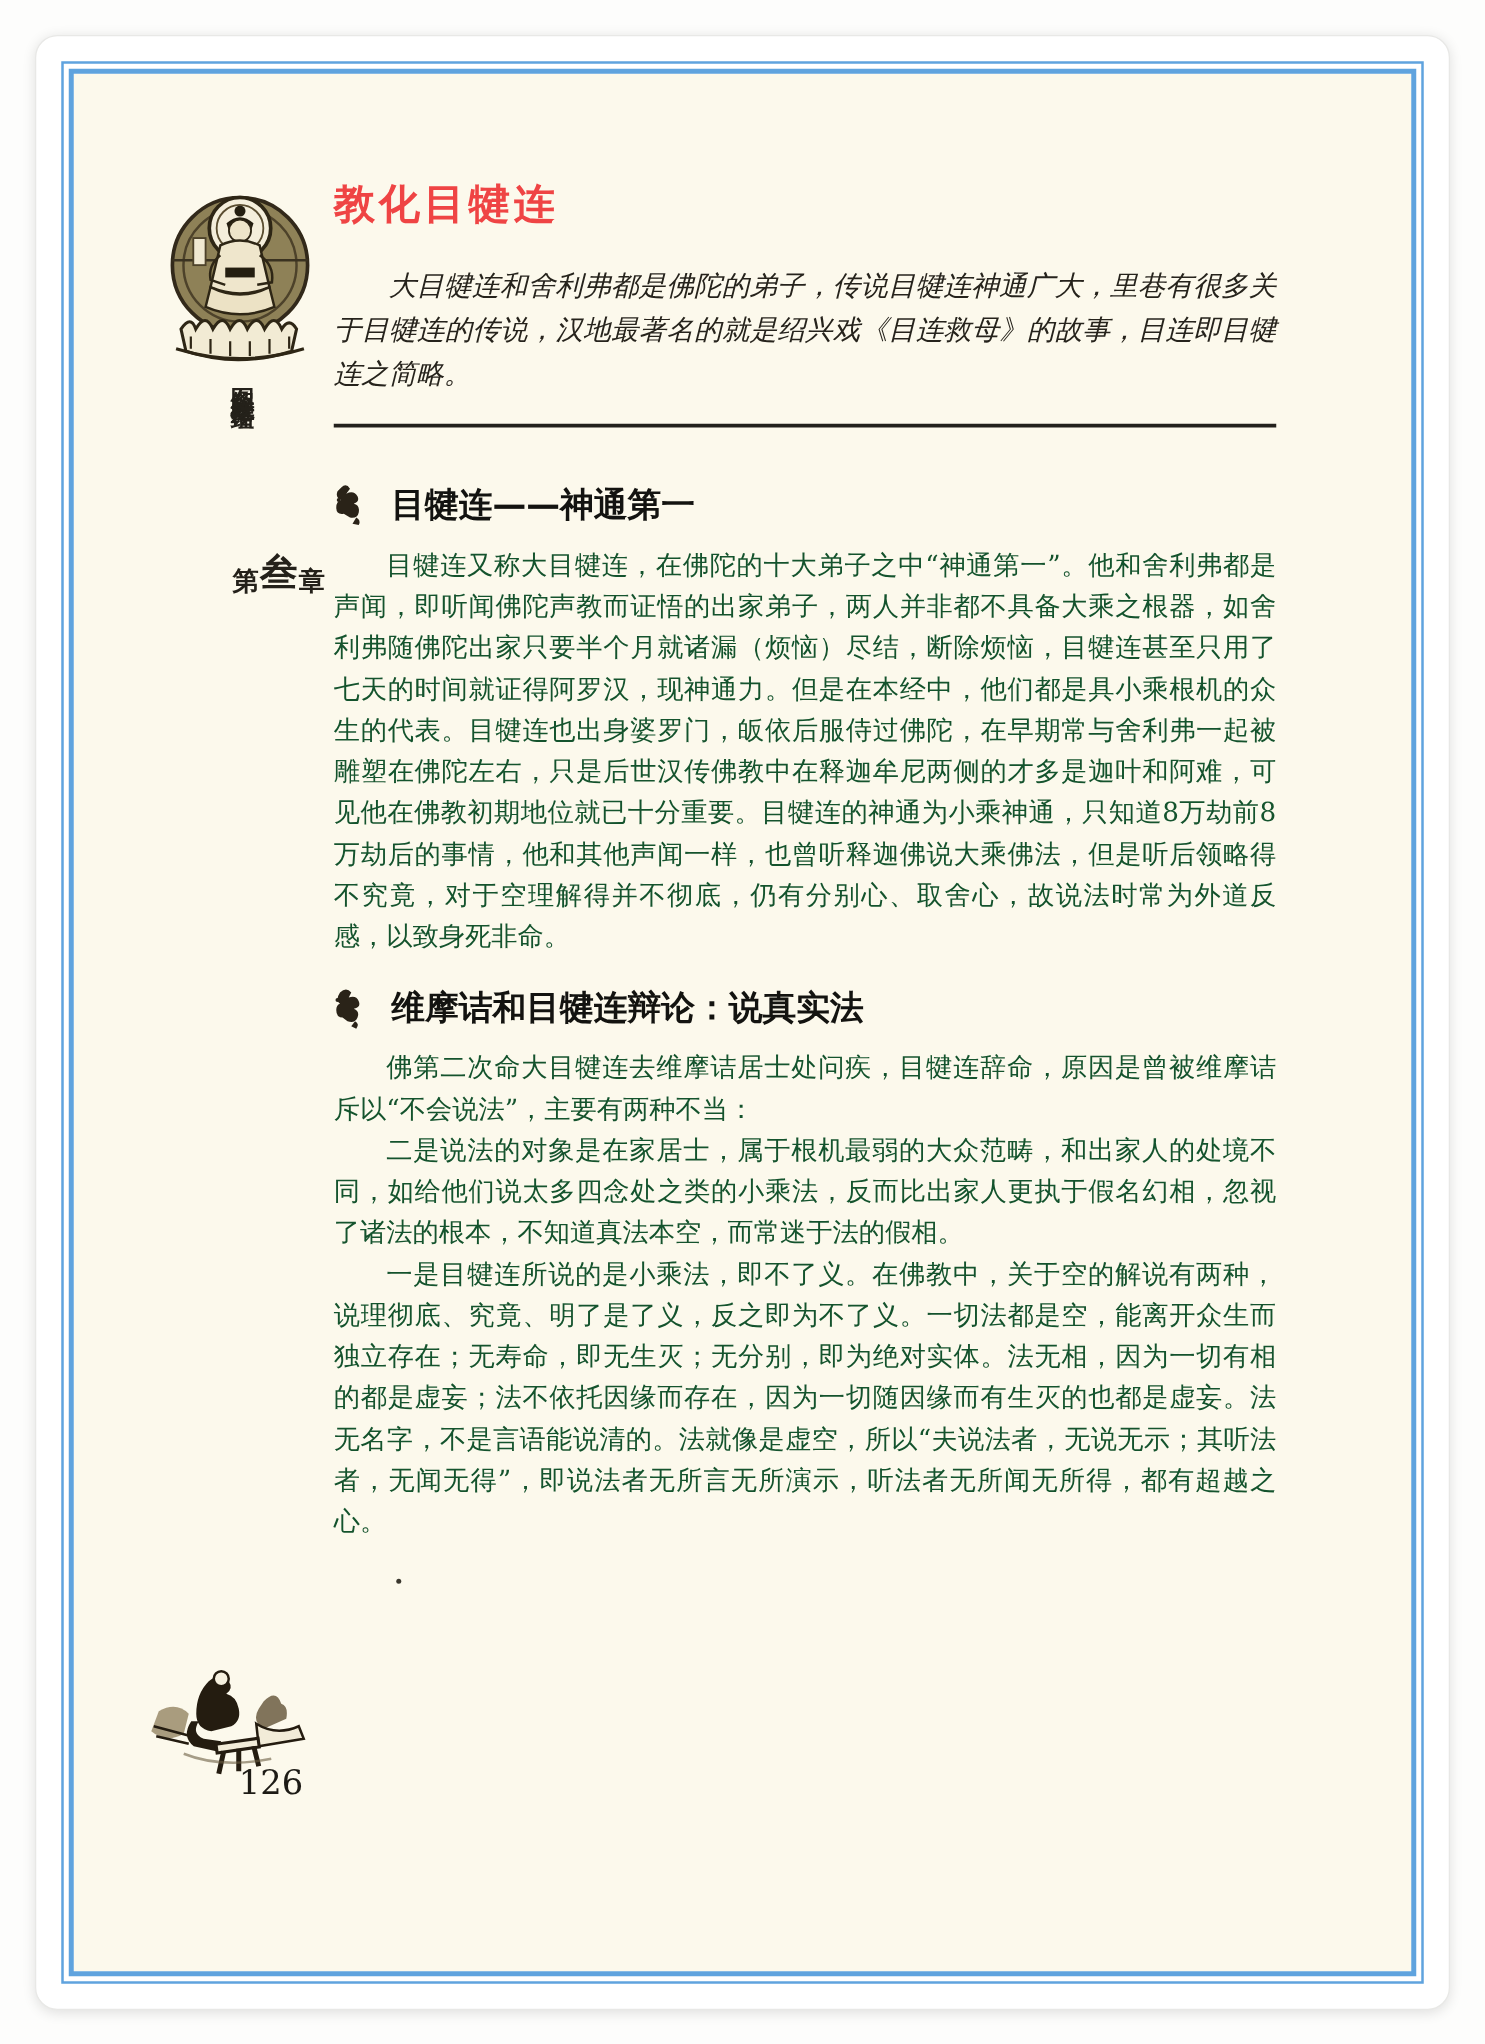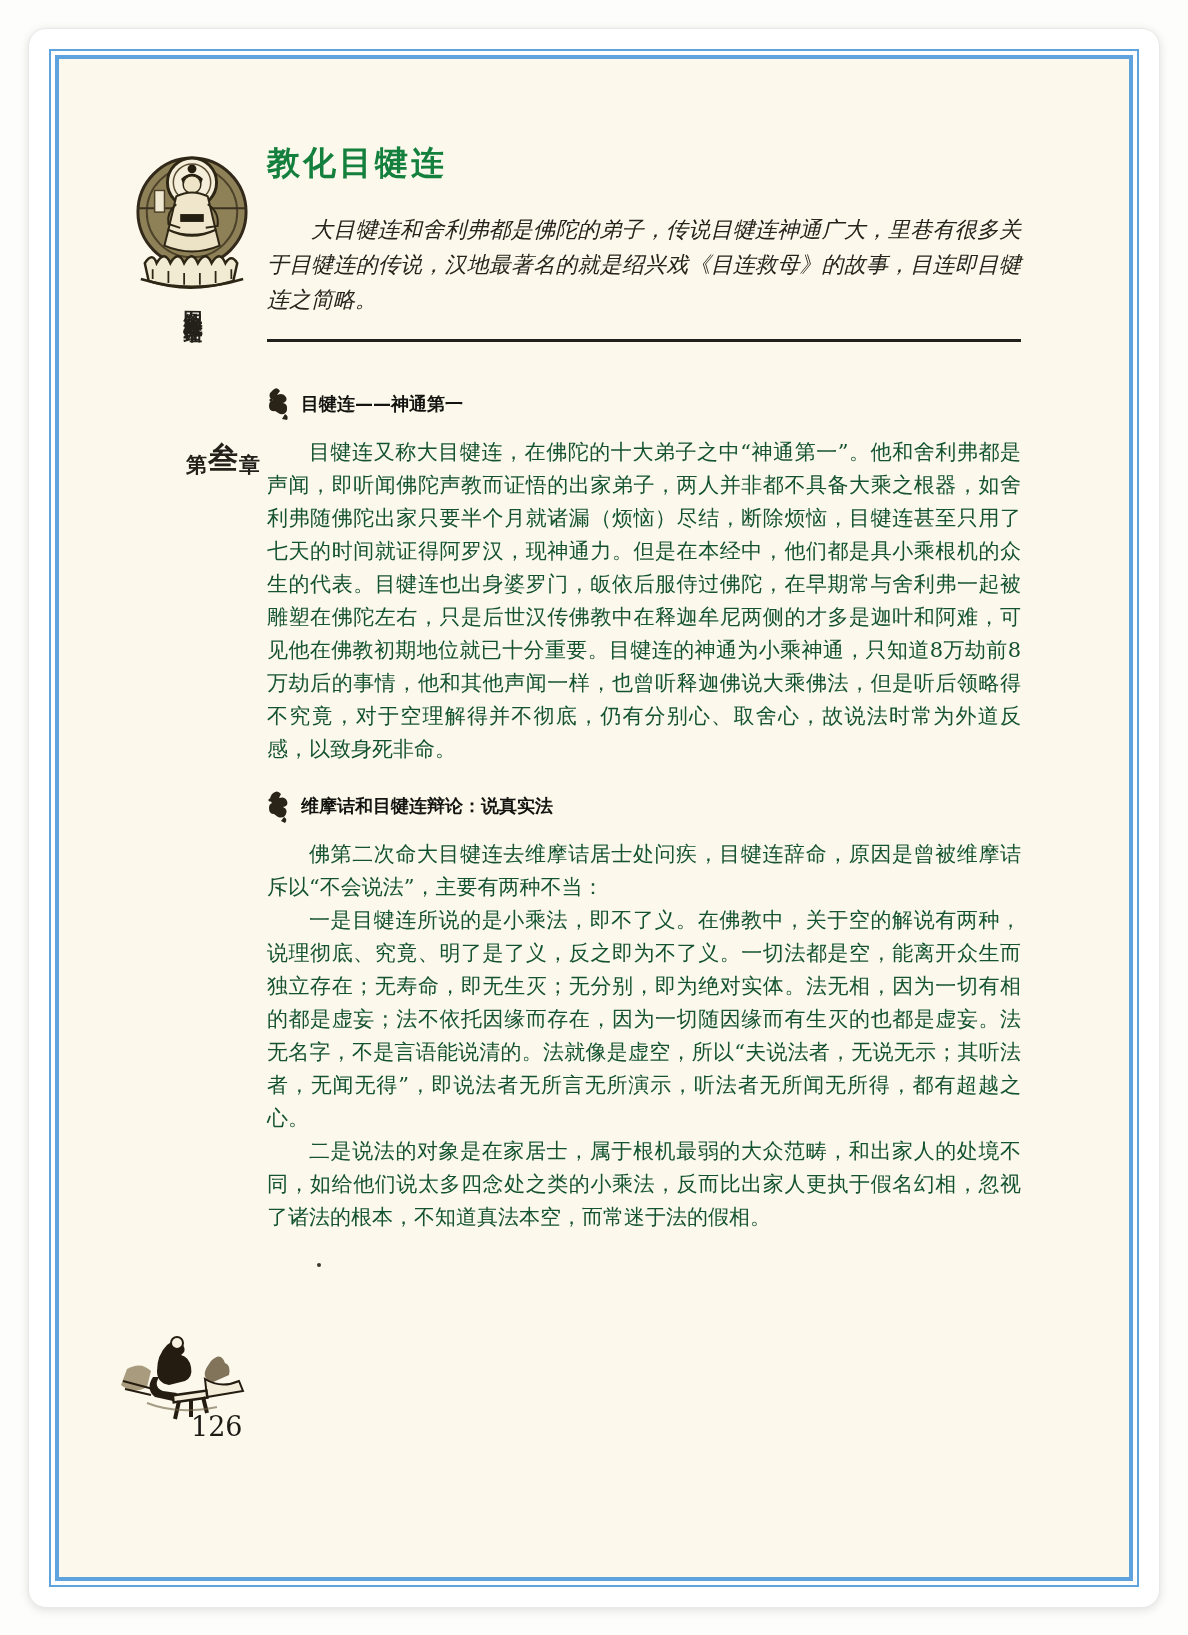--- a/index.html
+++ b/index.html
@@ -84,21 +84,21 @@
   .main {
     position: absolute;
     left: 208px; top: 0;
     width: 754px;
   }
   .kicker {
     margin-top: 82px;
     font-size: 33px;
     font-weight: 900;
     letter-spacing: 3px;
-    color: #15803d;
+    color: #ef4444;
   }
   .big-title {
     margin-top: 10px;
     font-size: 60px;
     font-weight: 900;
     letter-spacing: 1px;
     color: #0f0f0d;
     font-family: "DejaVu Sans", sans-serif;
   }
   .intro {
@@ -113,22 +113,22 @@
   }
   .rule {
     margin-top: 16px;
     height: 3px;
     background: #23211c;
     width: 100%;
   }
   .section-heading {
     display: flex;
     align-items: center;
-    gap: 6px;
-    font-size: 18px;
+    gap: 18px;
+    font-size: 27px;
     font-weight: 900;
     color: #131310;
   }
   .section-heading .glyph { flex: 0 0 auto; width: 28px; height: 36px; }
   .sh-1 { margin-top: 44px; }
   .sh-2 { margin-top: 22px; }
   .body-para {
     font-family: "DejaVu Serif", serif;
     font-size: 21px;
     line-height: 33px;
@@ -226,21 +226,21 @@
           <svg viewBox="0 0 28 36" width="28" height="36" xmlns="http://www.w3.org/2000/svg">
             <path d="M5 6 q5 -5 9 0 l-2 4 q6 -2 8 3 q2 5 -4 6 q5 2 3 7 q-2 5 -8 3 l-4 -3 q-5 0 -5 -6 q0 -4 3 -5 q-4 -3 0 -9 z" fill="#2a2318"></path>
             <path d="M17 29 q4 2 1 6 l-4 -2 z" fill="#2a2318"></path>
             <circle cx="3" cy="12" r="1.6" fill="#2a2318"></circle>
           </svg>
         </span>
         <span>维摩诘和目犍连辩论：说真实法</span>
       </div>
 
       <p class="body-para bp-first">佛第二次命大目犍连去维摩诘居士处问疾，目犍连辞命，原因是曾被维摩诘斥以“不会说法”，主要有两种不当：</p>
+      <p class="body-para">二是说法的对象是在家居士，属于根机最弱的大众范畴，和出家人的处境不同，如给他们说太多四念处之类的小乘法，反而比出家人更执于假名幻相，忽视了诸法的根本，不知道真法本空，而常迷于法的假相。</p>
       <p class="body-para">一是目犍连所说的是小乘法，即不了义。在佛教中，关于空的解说有两种，说理彻底、究竟、明了是了义，反之即为不了义。一切法都是空，能离开众生而独立存在；无寿命，即无生灭；无分别，即为绝对实体。法无相，因为一切有相的都是虚妄；法不依托因缘而存在，因为一切随因缘而有生灭的也都是虚妄。法无名字，不是言语能说清的。法就像是虚空，所以“夫说法者，无说无示；其听法者，无闻无得”，即说法者无所言无所演示，听法者无所闻无所得，都有超越之心。</p>
-      <p class="body-para">二是说法的对象是在家居士，属于根机最弱的大众范畴，和出家人的处境不同，如给他们说太多四念处之类的小乘法，反而比出家人更执于假名幻相，忽视了诸法的根本，不知道真法本空，而常迷于法的假相。</p>
 
     </div>
   </div>
 
   <div class="frame-thin"></div>
   <div class="frame-thick"></div>
 </div>
 
 </body></html>

